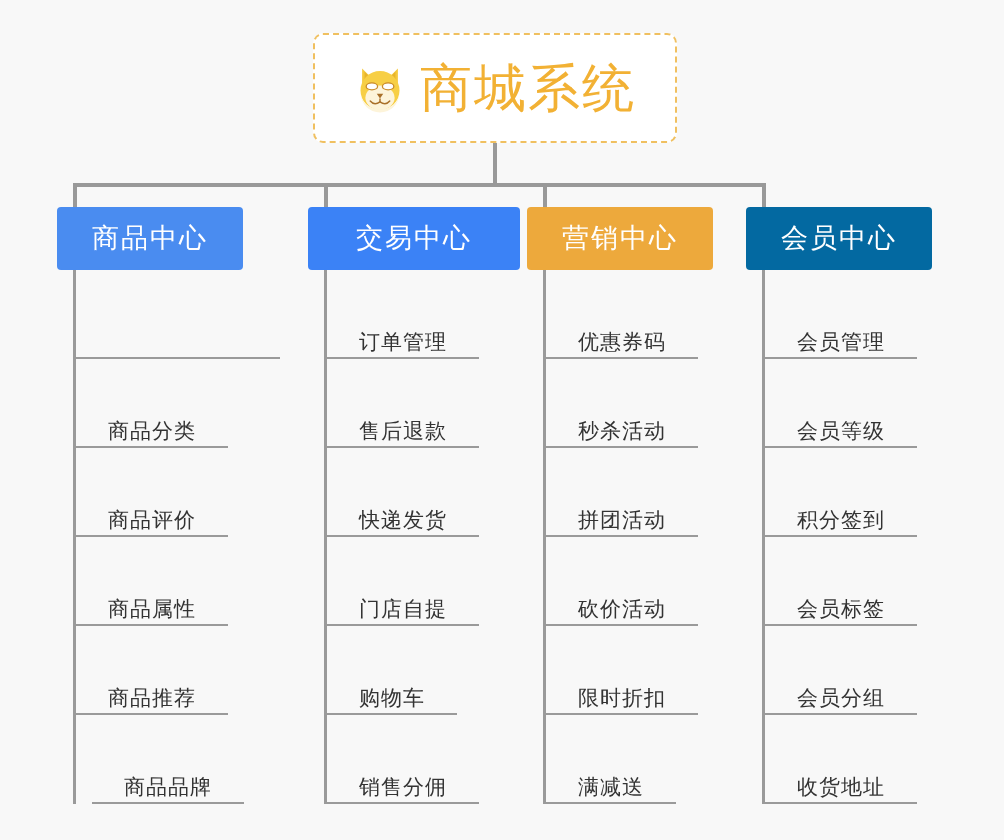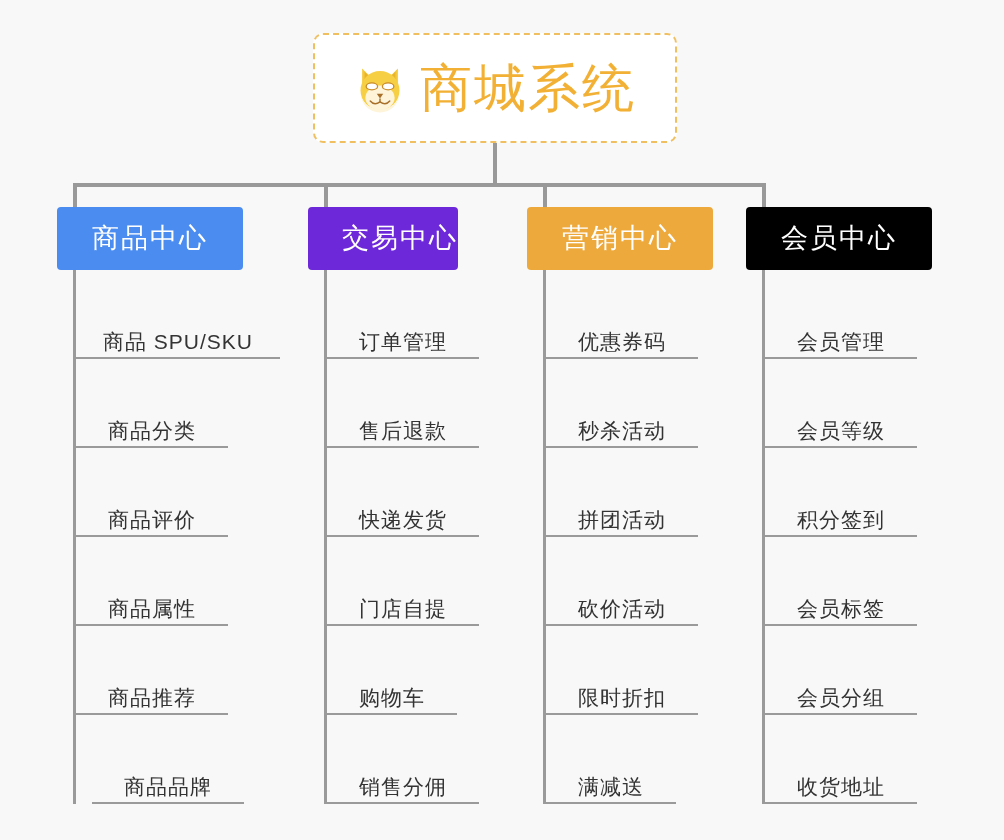--- a/index.html
+++ b/index.html
@@ -136,21 +136,20 @@
       <div class="conn stem-down" style="left: 762px; background: rgb(153, 153, 153);"></div>
     </div>
 
   <div id="columns">
       <div class="cat-box" style="left: 57px; width: 186px; background: rgb(74, 140, 240);">
         <span class="cat-label">商品中心</span>
       </div>
       <div class="leaf-col" style="left: 73px;">
         <div class="leaf-stem" style="height: 534px;"></div>
         <div class="leaf-item" style="top: 0px; width: 204px;">
-          <div class="leaf-text">商品 SPU/SKU</div>
           <div class="leaf-rule" style="width: 204px;"></div>
         </div>
         <div class="leaf-item" style="top: 89px; width: 152px;">
           <div class="leaf-text">商品分类</div>
           <div class="leaf-rule" style="width: 152px;"></div>
         </div>
         <div class="leaf-item" style="top: 178px; width: 152px;">
           <div class="leaf-text">商品评价</div>
           <div class="leaf-rule" style="width: 152px;"></div>
         </div>
@@ -160,21 +159,21 @@
         </div>
         <div class="leaf-item" style="top: 356px; width: 152px;">
           <div class="leaf-text">商品推荐</div>
           <div class="leaf-rule" style="width: 152px;"></div>
         </div>
         <div class="leaf-item" style="top: 445px; width: 152px; margin-left: 16px;">
           <div class="leaf-text">商品品牌</div>
           <div class="leaf-rule" style="width: 152px;"></div>
         </div>
       </div>
-      <div class="cat-box" style="left: 308px; width: 150px; background: #6d28d9; justify-content: flex-end;">
+      <div class="cat-box" style="left: 308px; width: 212px; background: #3b82f6;">
         <span class="cat-label">交易中心</span>
       </div>
       <div class="leaf-col" style="left: 324px;">
         <div class="leaf-stem" style="height: 534px;"></div>
         <div class="leaf-item" style="top: 0px; width: 152px;">
           <div class="leaf-text">订单管理</div>
           <div class="leaf-rule" style="width: 152px;"></div>
         </div>
         <div class="leaf-item" style="top: 89px; width: 152px;">
           <div class="leaf-text">售后退款</div>
@@ -220,21 +219,21 @@
         </div>
         <div class="leaf-item" style="top: 356px; width: 152px;">
           <div class="leaf-text">限时折扣</div>
           <div class="leaf-rule" style="width: 152px;"></div>
         </div>
         <div class="leaf-item" style="top: 445px; width: 130px;">
           <div class="leaf-text">满减送</div>
           <div class="leaf-rule" style="width: 130px;"></div>
         </div>
       </div>
-      <div class="cat-box" style="left: 746px; width: 186px; background: #000000;">
+      <div class="cat-box" style="left: 746px; width: 186px; background: #0369a1;">
         <span class="cat-label">会员中心</span>
       </div>
       <div class="leaf-col" style="left: 762px;">
         <div class="leaf-stem" style="height: 534px;"></div>
         <div class="leaf-item" style="top: 0px; width: 152px; padding-left: 9px;">
           <div class="leaf-text">会员管理</div>
           <div class="leaf-rule" style="width: 152px;"></div>
         </div>
         <div class="leaf-item" style="top: 89px; width: 152px;">
           <div class="leaf-text">会员等级</div>

